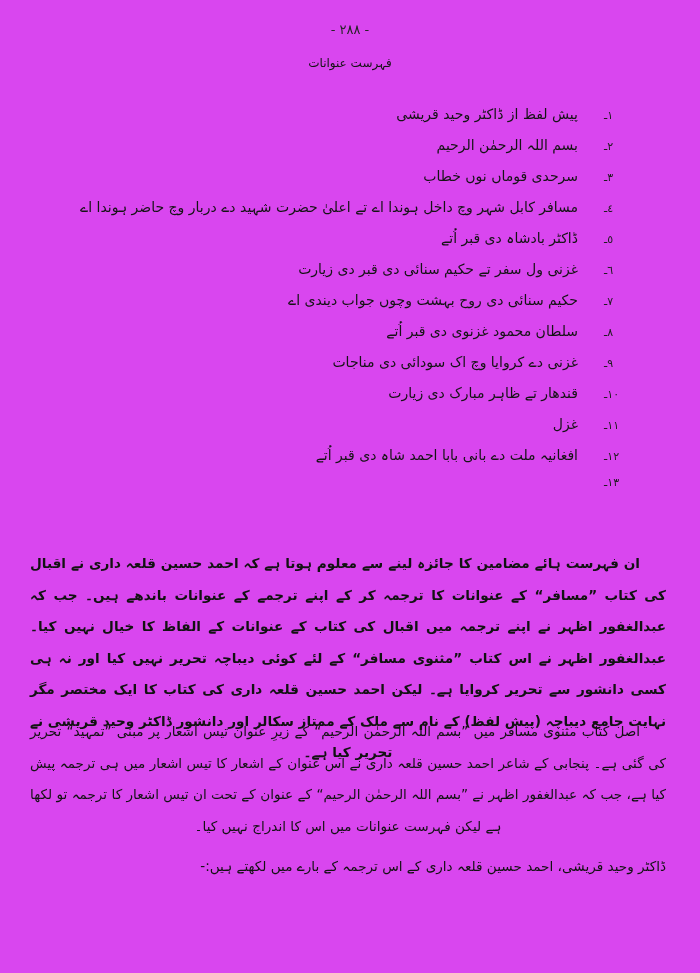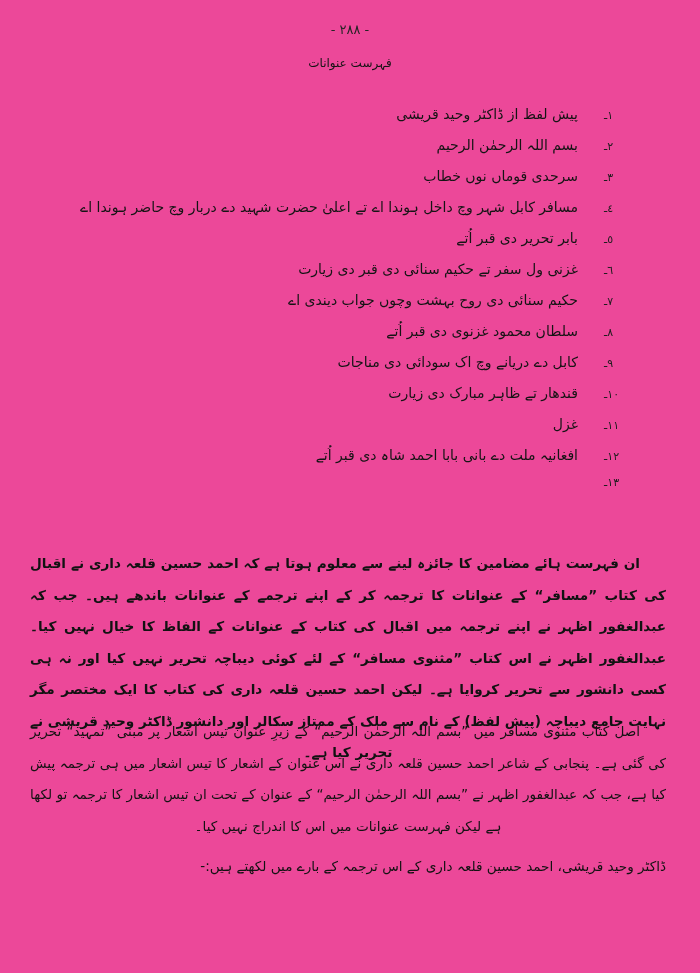--- a/index.html
+++ b/index.html
@@ -6,21 +6,21 @@
   html, body {
     margin: 0;
     padding: 0;
     background: #ffffff;
   }
   .page {
     position: relative;
     width: 700px;
     height: 973px;
     margin: 0 auto;
-    background: #ec4899;
+    background: #d946ef;
     overflow: hidden;
     font-family: "DejaVu Sans", "Liberation Sans", sans-serif;
     color: #1a1a1a;
     direction: rtl;
   }
 
   
   .page-number {
     position: absolute;
     top: 22px;
@@ -138,41 +138,41 @@
       <span class="toc-text">سرحدی قوماں نوں خطاب</span>
     </div>
 
     <div class="toc-row">
       <span class="toc-num">٤ـ</span>
       <span class="toc-text">مسافر کابل شہر وچ داخل ہوندا اے تے اعلیٰ حضرت شہید دے دربار وچ حاضر ہوندا اے</span>
     </div>
 
     <div class="toc-row">
       <span class="toc-num">٥ـ</span>
-      <span class="toc-text">بابر تحریر دی قبر اُتے</span>
+      <span class="toc-text">ڈاکٹر بادشاہ دی قبر اُتے</span>
     </div>
 
     <div class="toc-row">
       <span class="toc-num">٦ـ</span>
       <span class="toc-text">غزنی ول سفر تے حکیم سنائی دی قبر دی زیارت</span>
     </div>
 
     <div class="toc-row">
       <span class="toc-num">٧ـ</span>
       <span class="toc-text">حکیم سنائی دی روح بہشت وچوں جواب دیندی اے</span>
     </div>
 
     <div class="toc-row">
       <span class="toc-num">٨ـ</span>
       <span class="toc-text">سلطان محمود غزنوی دی قبر اُتے</span>
     </div>
 
     <div class="toc-row">
       <span class="toc-num">٩ـ</span>
-      <span class="toc-text">کابل دے دریانے وچ اک سودائی دی مناجات</span>
+      <span class="toc-text">غزنی دے کروایا وچ اک سودائی دی مناجات</span>
     </div>
 
     <div class="toc-row">
       <span class="toc-num">١٠ـ</span>
       <span class="toc-text">قندھار تے ظاہر مبارک دی زیارت</span>
     </div>
 
     <div class="toc-row">
       <span class="toc-num">١١ـ</span>
       <span class="toc-text">غزل</span>

